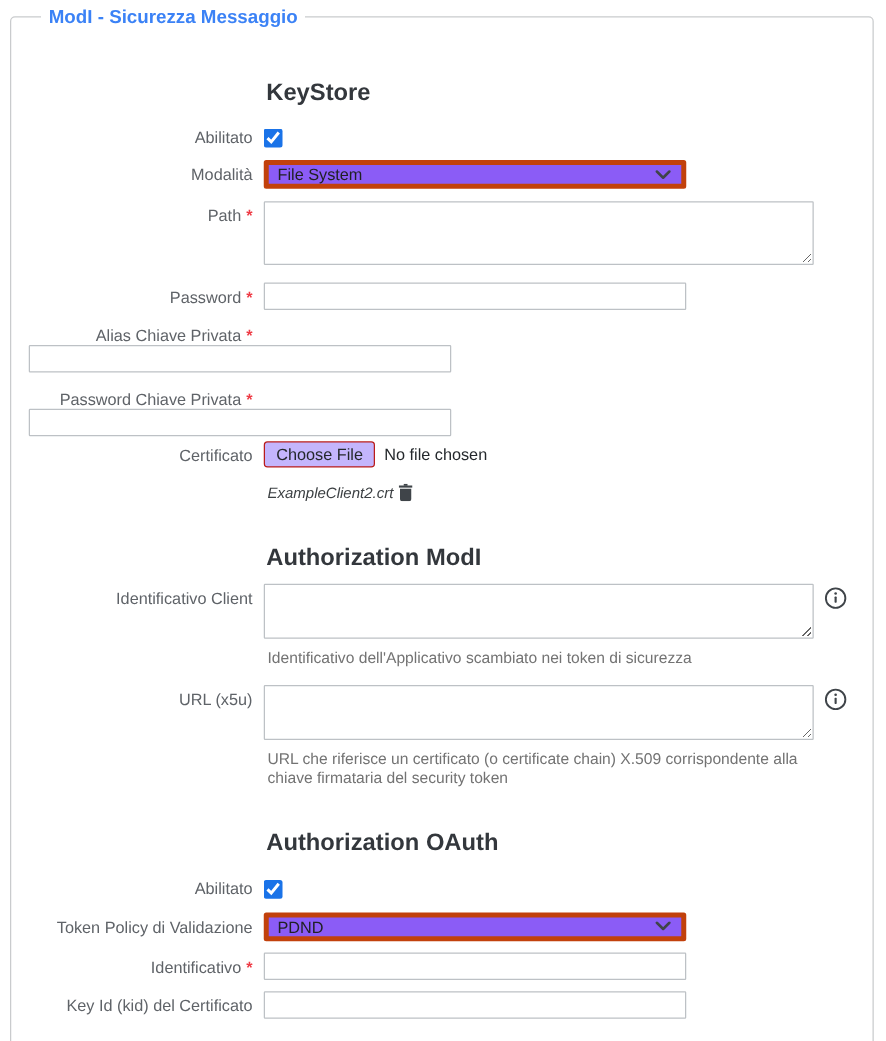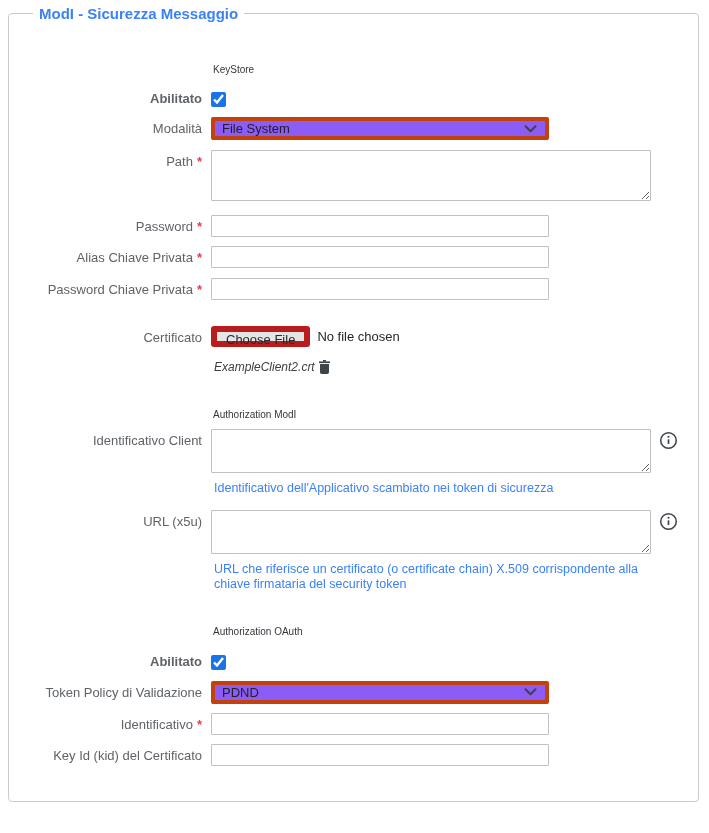--- a/index.html
+++ b/index.html
@@ -18,42 +18,42 @@
   }
   legend.modi-legend {
     margin-left: 10px;
     padding: 0 6px;
     font-size: 15px;
     font-weight: bold;
     color: #3b82f6;
   }
   .section-title {
     margin: 40px 0 16px 190px;
-    font-size: 10px;
-    font-weight: normal;
+    font-size: 19px;
+    font-weight: bold;
     color: #33373c;
   }
   .section-title.modi-auth { margin-top: 35px; margin-bottom: 9px; }
   .section-title.oauth-auth { margin-top: 33px; margin-bottom: 17px; }
   .row {
     display: flex;
     align-items: flex-start;
     margin-bottom: 9px;
   }
   .lbl {
     width: 188px;
     padding-right: 9px;
     padding-top: 4px;
     text-align: right;
     font-size: 13px;
     color: #5f6368;
     white-space: nowrap;
     flex: none;
   }
-  .row.checkbox-row .lbl { padding-top: 0; font-weight: bold; }
+  .row.checkbox-row .lbl { padding-top: 0; }
   .req {
     color: #ee3b45;
     font-weight: bold;
     margin-left: 4px;
   }
   .field { display: flex; align-items: flex-start; }
   input[type="text"].txt {
     width: 338px;
     height: 22px;
     border: 1px solid #bdc1c5;
@@ -96,27 +96,27 @@
     width: 15px;
     height: 15px;
     margin-top: 1px;
     accent-color: #1a73e8;
   }
   .checkbox-row { height: 16px; }
   .row.modalita-row { margin-bottom: 10px; }
   .row.abilitato-row { margin-bottom: 10px; height: 16px; }
   .row.path-row { margin-bottom: 14px; }
   .row.tipo-row { margin-bottom: 8px; }
-  .row.alias-row { margin-bottom: 10px; }
-  .row.pwdch-row { margin-bottom: 26px; }
+  .row.alias-row { margin-bottom: 10px; flex-direction: column; }
+  .row.pwdch-row { margin-bottom: 4px; flex-direction: column; }
   .row.cert-row { margin-bottom: 13px; }
   .row.oauth-abilitato-row { margin-bottom: 11px; height: 16px; }
   .file-btn {
-    background: #e5e5e5;
-    border: 6px solid #b91c1c;
+    background: #c4b5fd;
+    border: 1px solid #b91c1c;
     border-radius: 3px;
     height: 21px;
     padding: 0 9px;
     font-size: 13px;
     font-family: "Liberation Sans", "DejaVu Sans", sans-serif;
     color: #24282c;
     cursor: pointer;
   }
   .file-status {
     font-size: 13px;
@@ -138,21 +138,21 @@
     color: #3c4043;
   }
   .trash { display: flex; align-items: center; cursor: pointer; }
   .field-with-icon { display: flex; align-items: flex-start; gap: 8px; }
   .info-icon { margin-top: 2px; cursor: pointer; display: flex; }
   .note {
     margin: -1px 0 13px 191px;
     max-width: 436px;
     font-size: 12.5px;
     line-height: 15.5px;
-    color: #3b82f6;
+    color: #737373;
   }
   .note.url-note { margin-bottom: 0; }
 </style>
 </head>
 <body>
 
 <fieldset class="modi-fieldset">
   <legend class="modi-legend">ModI - Sicurezza Messaggio</legend>
 
   <div class="section-title">KeyStore</div>

